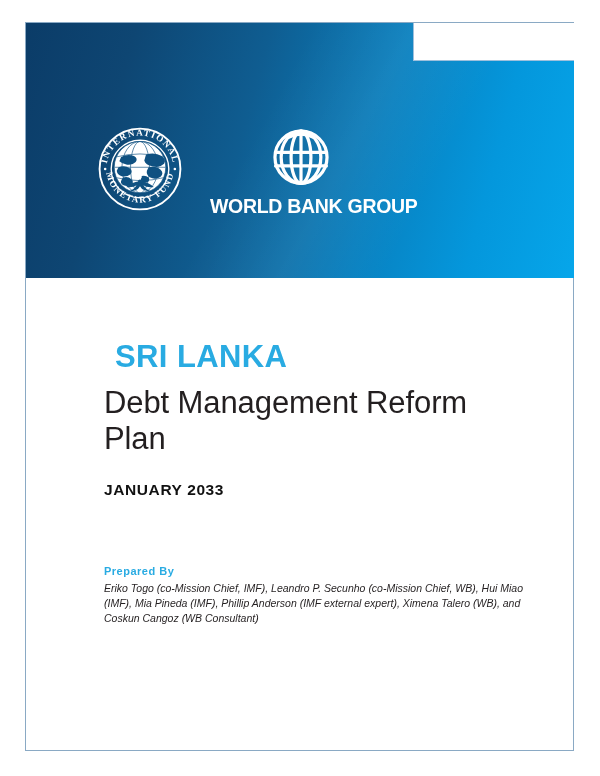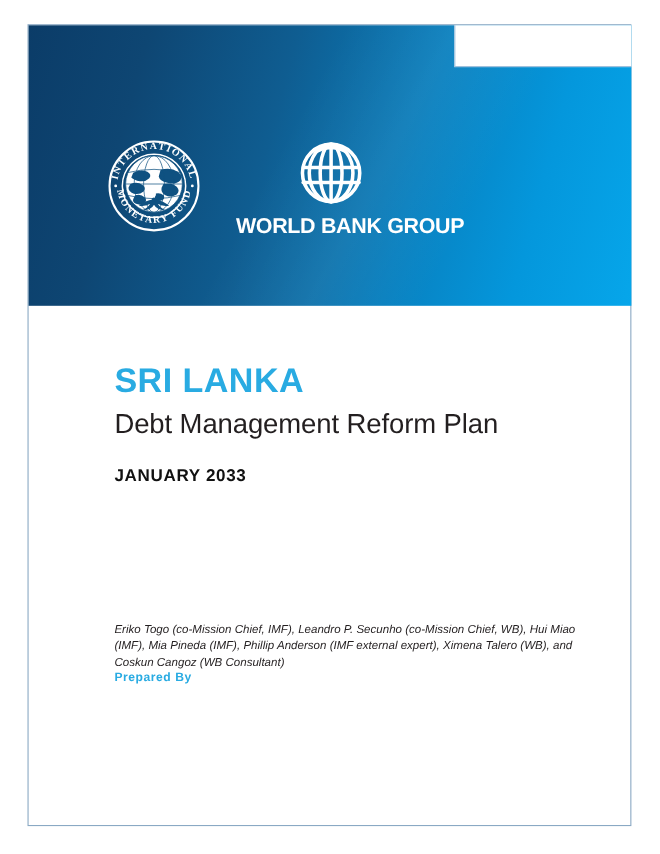--- a/index.html
+++ b/index.html
@@ -98,21 +98,21 @@
     top: 0;
     width: 62px;
     height: 62px;
   }
   #wb-globe svg { display: block; }
   #wb-wordmark {
     position: absolute;
     left: 0;
     top: 70px;
     width: 212px;
-    text-align: right;
+    text-align: left;
     color: #ffffff;
     font-family: "Liberation Sans", sans-serif;
     font-weight: bold;
     font-size: 19.5px;
     letter-spacing: -0.3px;
     white-space: nowrap;
   }
 
   
   #title-block {
@@ -121,27 +121,27 @@
     top: 330px;
     width: 420px;
   }
   #doc-country {
     color: #29abe2;
     font-family: "Liberation Sans", sans-serif;
     font-weight: bold;
     font-size: 31px;
     letter-spacing: 0.4px;
     line-height: 1.05;
-    margin: 0;
+    margin: 11px;
   }
   #doc-title {
     color: #231f20;
     font-family: "Liberation Sans", sans-serif;
     font-weight: normal;
-    font-size: 25px;
+    font-size: 31px;
     line-height: 1.18;
     margin: 9px 0 0 0;
     letter-spacing: -0.1px;
   }
   #doc-date {
     color: #111111;
     font-family: "Liberation Sans", sans-serif;
     font-weight: bold;
     font-size: 15.5px;
     letter-spacing: 0.6px;
@@ -253,17 +253,17 @@
     </div>
   </div>
 
   <div id="title-block">
     <div id="doc-country">SRI LANKA</div>
     <div id="doc-title">Debt Management Reform Plan</div>
     <div id="doc-date">JANUARY 2033</div>
   </div>
 
   <div id="prepared-block">
+    <div id="prepared-heading">Prepared  By</div>
     <div id="prepared-names">Eriko Togo (co-Mission Chief, IMF), Leandro P. Secunho (co-Mission Chief, WB), Hui Miao (IMF), Mia Pineda (IMF), Phillip Anderson (IMF external expert), Ximena Talero (WB), and Coskun Cangoz (WB Consultant)</div>
-    <div id="prepared-heading">Prepared  By</div>
   </div>
 
 </div>
 
 </body></html>

